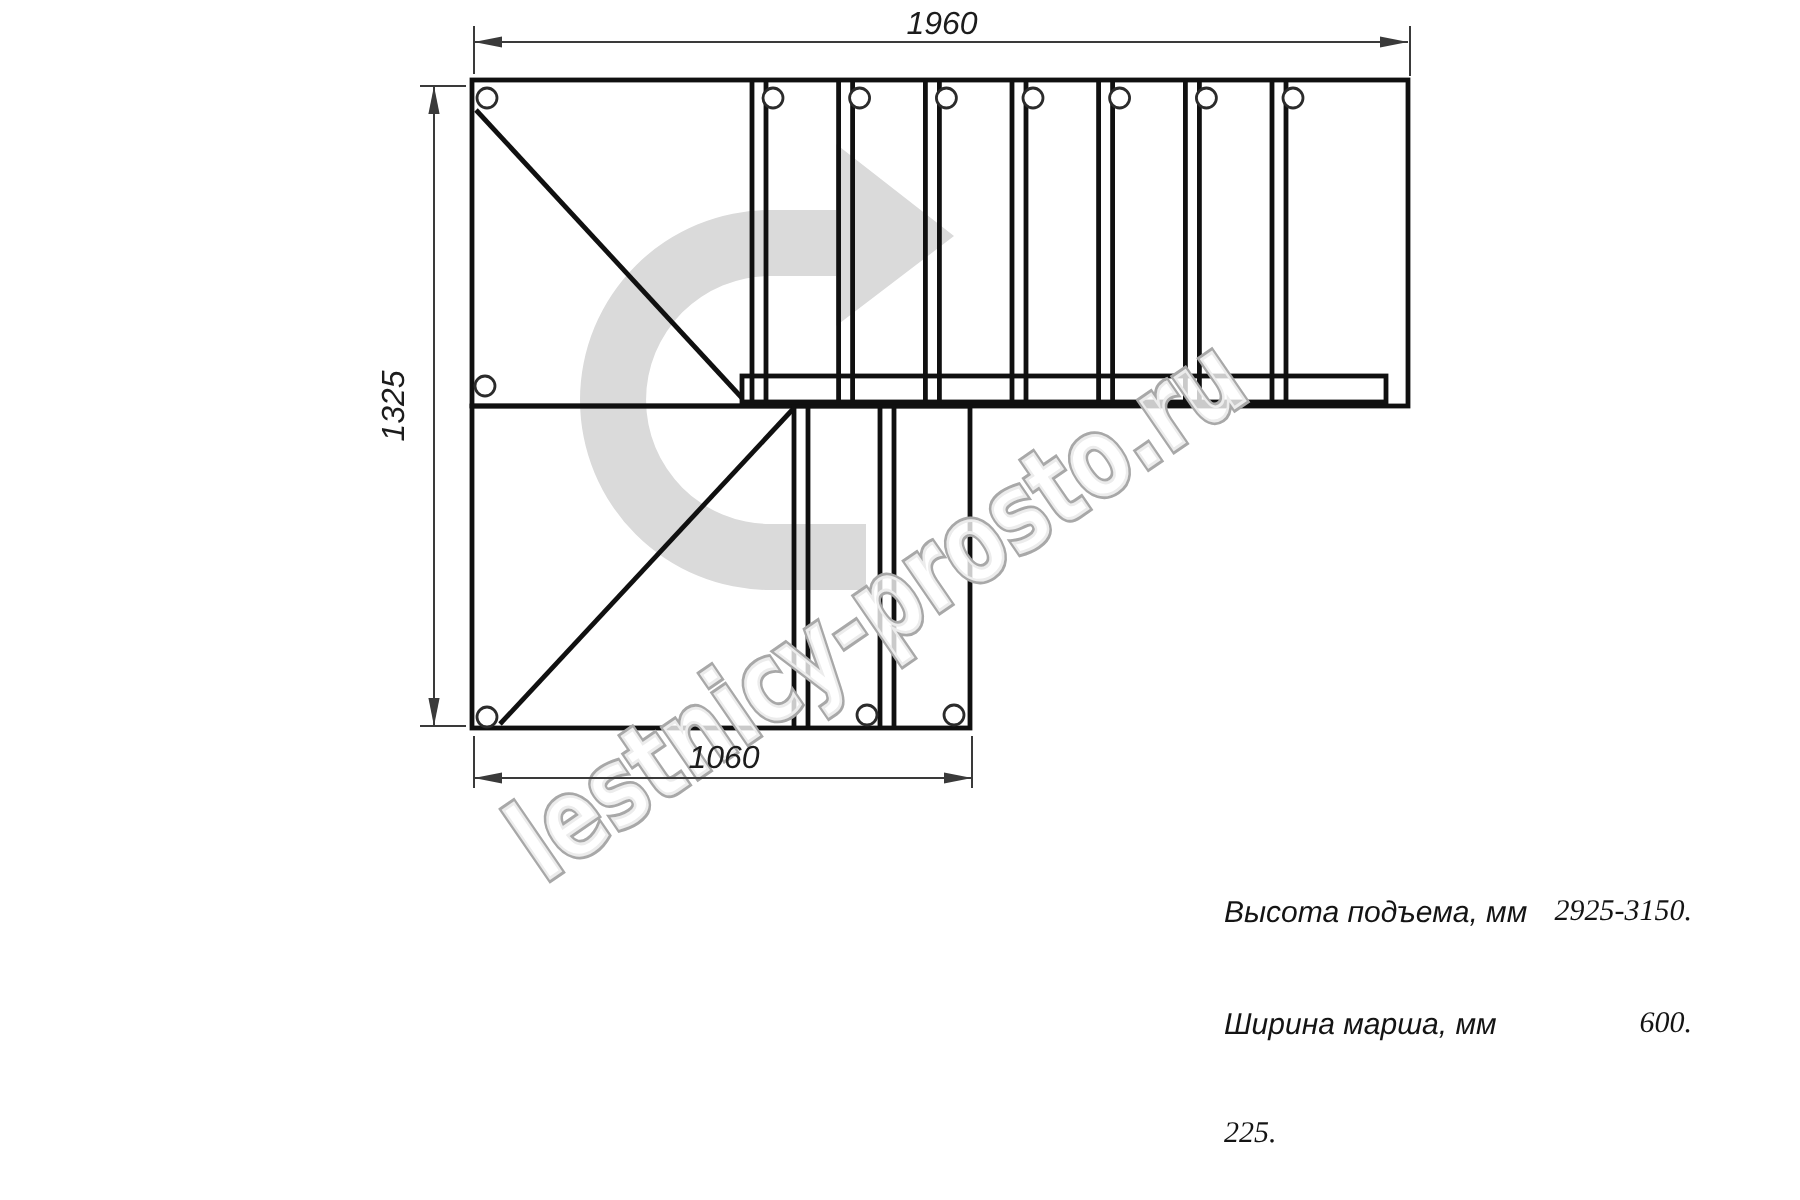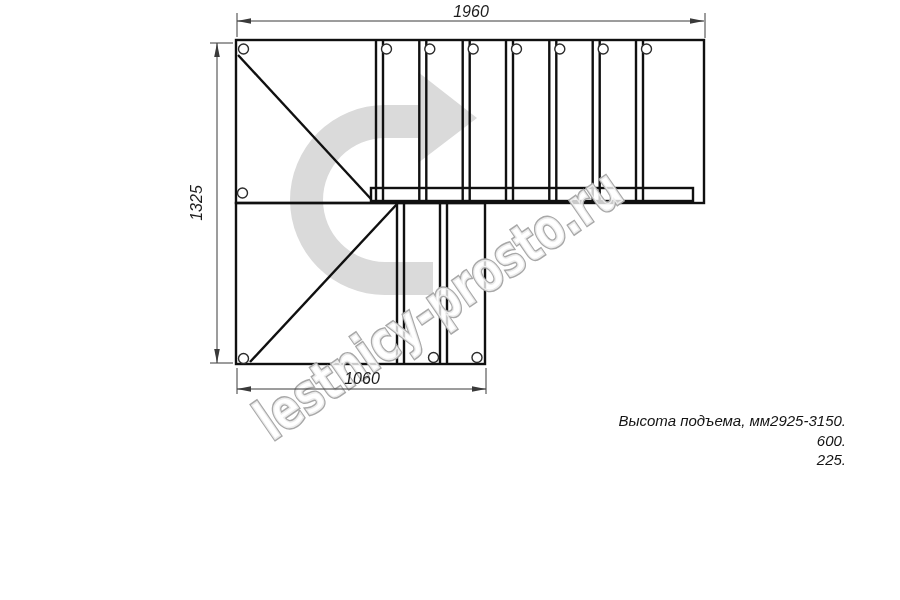--- a/index.html
+++ b/index.html
@@ -38,26 +38,27 @@
     position: absolute;
     left: 612px;
     top: 411px;
     width: 234px;
     font-style: italic;
     font-size: 15px;
     color: #141414;
   }
   .spec-row {
     display: flex;
-    justify-content: flex-end;
+    justify-content: space-between;
     height: 19.7px;
     line-height: 19.7px;
     white-space: nowrap;
+    margin-top: 36px;
   }
-  .spec-value { text-align: right; }
+  .spec-value { text-align: right; font-family: Liberation Serif, serif; }
 </style>
 </head>
 <body>
 
 <div class="stage">
 
   <svg width="900" height="600" viewBox="0 0 900 600">
 
     <g>
       <path d="M 385 105 L 418 105 L 418 72 L 477 118 L 418 163 L 418 138 L 385 138
@@ -142,19 +143,20 @@
       </g>
     </g>
   </svg>
 
   <div class="specs">
     <div class="spec-row">
       <span class="spec-label">Высота подъема, мм</span>
       <span class="spec-value">2925-3150.</span>
     </div>
     <div class="spec-row">
+      <span class="spec-label">Ширина марша, мм</span>
       <span class="spec-value">600.</span>
     </div>
     <div class="spec-row">
       <span class="spec-value">225.</span>
     </div>
   </div>
 </div>
 
 </body></html>

